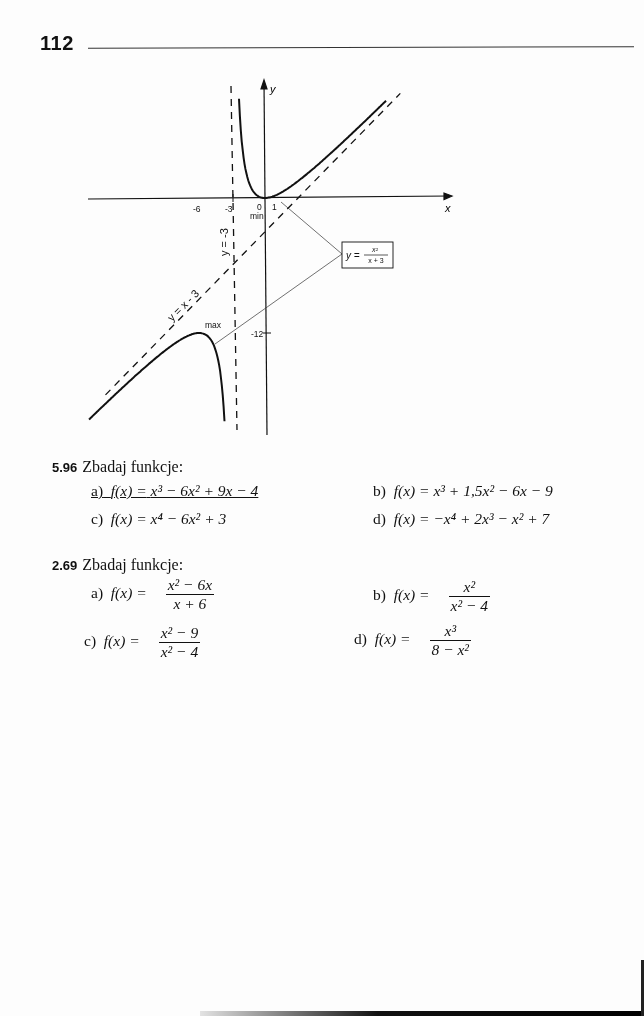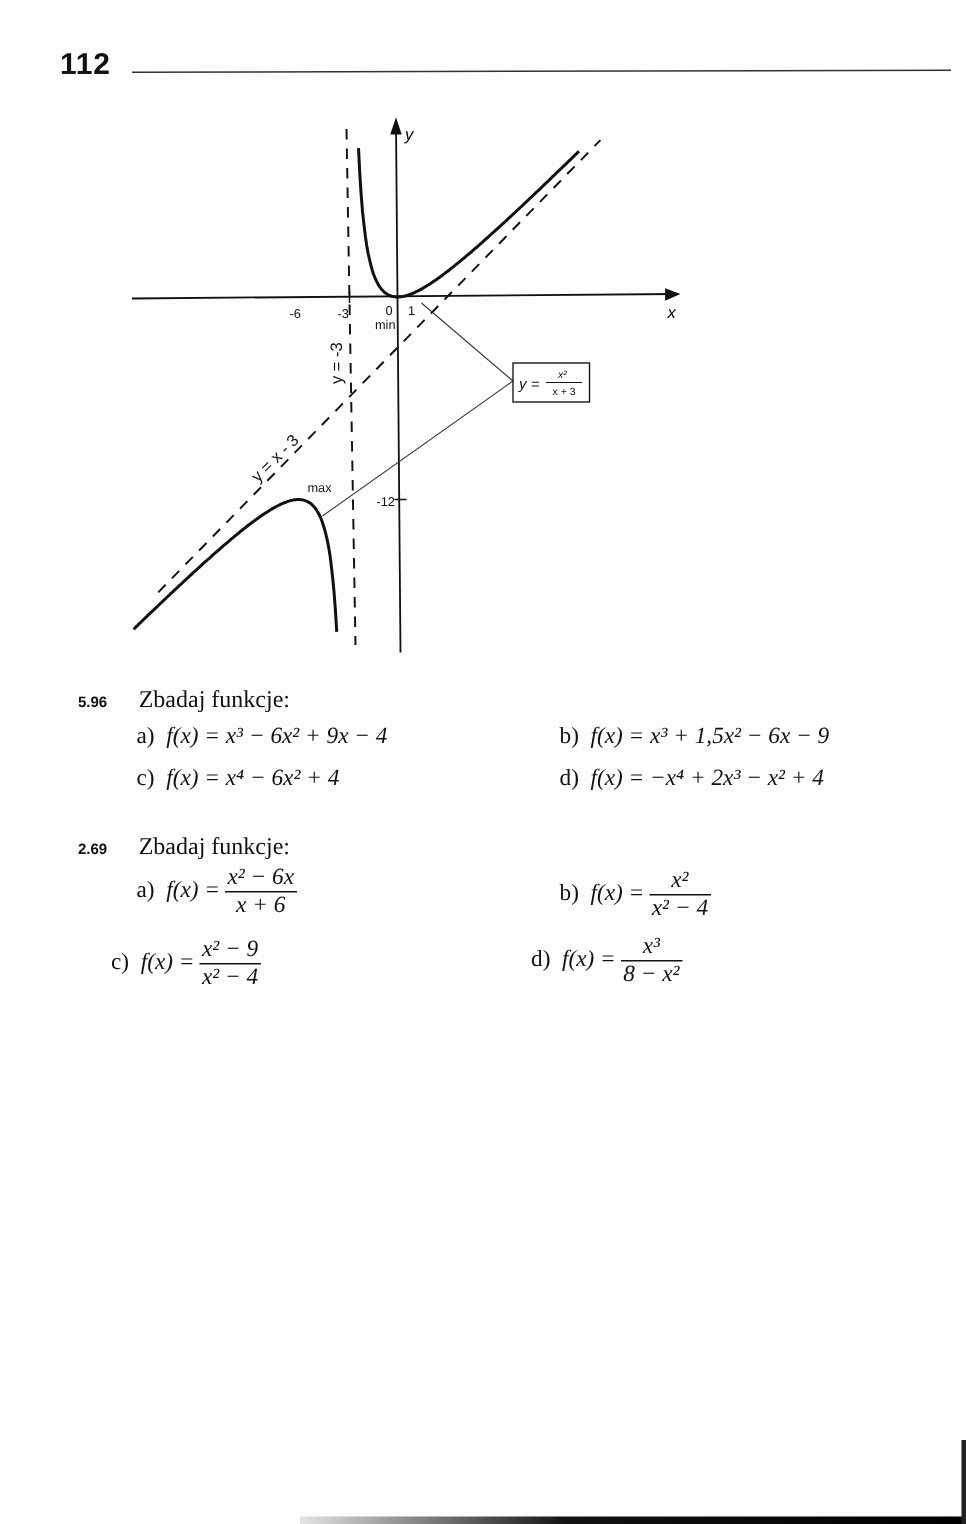--- a/index.html
+++ b/index.html
@@ -1,24 +1,24 @@
 <!DOCTYPE html>
 <html><head>
 <meta charset="utf-8">
 <style>
   html,body{margin:0;padding:0;}
   body{width:644px;height:1016px;background:#fdfdfd;position:relative;overflow:hidden;font-family:"Liberation Serif",serif;color:#111;}
   .page-num{position:absolute;left:40px;top:32px;font-family:"Liberation Sans",sans-serif;font-weight:bold;font-size:20px;letter-spacing:0.5px;}
   .header-rule{position:absolute;left:88px;top:47px;width:546px;height:0;border-top:1.5px solid #333;transform:rotate(-0.15deg);}
   svg.graph{position:absolute;left:0;top:0;}
   .exercise-head{position:absolute;left:52px;font-size:16px;}
-  .exercise-head .num{font-family:"Liberation Sans",sans-serif;font-weight:bold;font-size:10px;margin-right:21px;}
+  .exercise-head .num{font-family:"Liberation Sans",sans-serif;font-weight:bold;font-size:13px;margin-right:5px;}
   .item{position:absolute;font-size:15.5px;white-space:nowrap;}
   .item i{font-style:italic;}
-  .frac{display:inline-block;vertical-align:middle;text-align:center;margin-left:3px;}
+  .frac{display:inline-block;vertical-align:middle;text-align:center;margin-left:19px;}
   .frac .n{display:block;padding:0 2px;border-bottom:1px solid #111;line-height:18px;}
   .frac .d{display:block;padding:0 2px;line-height:18px;}
   .bottom-shadow{position:absolute;left:200px;bottom:0;width:444px;height:5px;background:linear-gradient(to right,rgba(0,0,0,0.1),#111 40%,#000);}
   .right-shadow{position:absolute;right:0;top:960px;width:3px;height:56px;background:#222;}
 </style>
 </head>
 <body>
 
 <div class="page-num">112</div>
 <div class="header-rule"></div>
@@ -62,43 +62,43 @@
   <rect x="342" y="242" width="51" height="26" fill="#fff" stroke="#111" stroke-width="0.9"></rect>
   <text x="346" y="259" font-family="Liberation Sans, sans-serif" font-style="italic" font-size="10" fill="#111">y =</text>
   <text x="375" y="252" text-anchor="middle" font-family="Liberation Sans, sans-serif" font-style="italic" font-size="7" fill="#111">x²</text>
   <line x1="364" y1="255" x2="388" y2="255" stroke="#111" stroke-width="0.7"></line>
   <text x="376" y="263" text-anchor="middle" font-family="Liberation Sans, sans-serif" font-size="7" fill="#111">x + 3</text>
 </svg>
 
 <div class="exercise-head" style="top:458px;">
   <span class="num">5.96</span><span>Zbadaj funkcje:</span>
 </div>
-<div class="item" style="left:91px;top:482px;">
+<div class="item" style="left:91px;top:482px;text-decoration:underline;">
   <span>a)</span>&nbsp;&nbsp;<i>f(x) =</i> <i>x³ − 6x² + 9x − 4</i>
 </div>
 <div class="item" style="left:373px;top:482px;">
   <span>b)</span>&nbsp;&nbsp;<i>f(x) =</i> <i>x³ + 1,5x² − 6x − 9</i>
 </div>
 <div class="item" style="left:91px;top:510px;">
-  <span>c)</span>&nbsp;&nbsp;<i>f(x) =</i> <i>x⁴ − 6x² + 4</i>
+  <span>c)</span>&nbsp;&nbsp;<i>f(x) =</i> <i>x⁴ − 6x² + 3</i>
 </div>
 <div class="item" style="left:373px;top:510px;">
-  <span>d)</span>&nbsp;&nbsp;<i>f(x) =</i> <i>−x⁴ + 2x³ − x² + 4</i>
+  <span>d)</span>&nbsp;&nbsp;<i>f(x) =</i> <i>−x⁴ + 2x³ − x² + 7</i>
 </div>
 
 <div class="exercise-head" style="top:556px;">
   <span class="num">2.69</span><span>Zbadaj funkcje:</span>
 </div>
 <div class="item" style="left:91px;top:576px;">
   <span>a)</span>&nbsp;&nbsp;<i>f(x) =</i><span class="frac"><i class="n">x² − 6x</i><i class="d">x + 6</i></span>
 </div>
 <div class="item" style="left:373px;top:578px;">
   <span>b)</span>&nbsp;&nbsp;<i>f(x) =</i><span class="frac"><i class="n">x²</i><i class="d">x² − 4</i></span>
 </div>
-<div class="item" style="left:74px;top:624px;">
+<div class="item" style="left:84px;top:624px;">
   <span>c)</span>&nbsp;&nbsp;<i>f(x) =</i><span class="frac"><i class="n">x² − 9</i><i class="d">x² − 4</i></span>
 </div>
 <div class="item" style="left:354px;top:622px;">
   <span>d)</span>&nbsp;&nbsp;<i>f(x) =</i><span class="frac"><i class="n">x³</i><i class="d">8 − x²</i></span>
 </div>
 
 <div class="bottom-shadow"></div>
 <div class="right-shadow"></div>
 
 </body></html>

